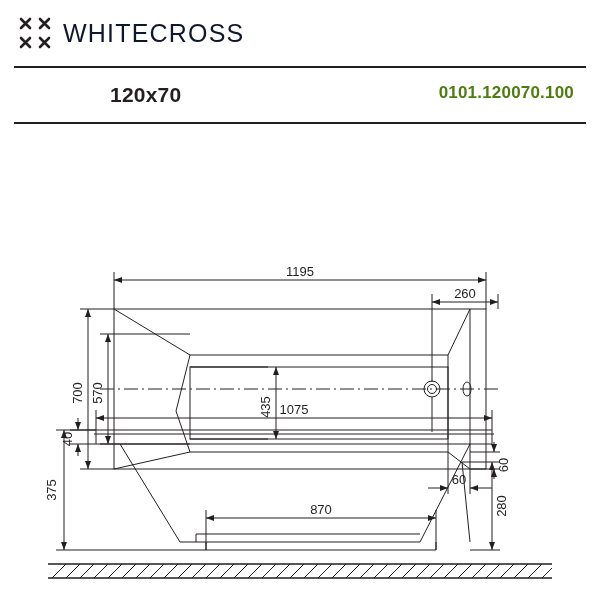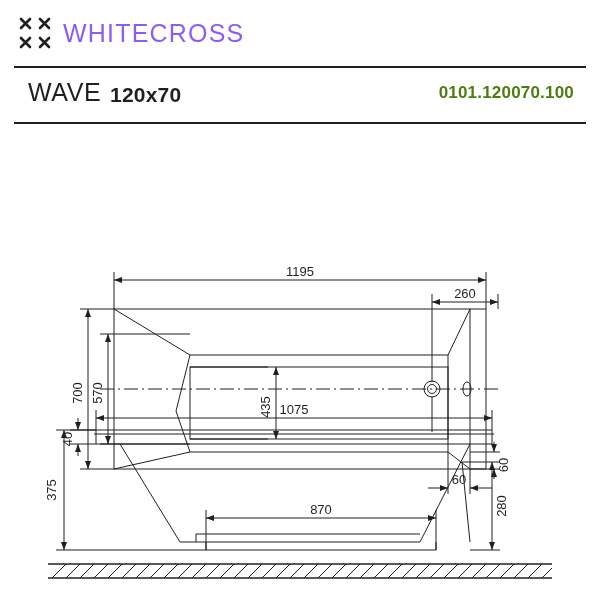--- a/index.html
+++ b/index.html
@@ -33,21 +33,21 @@
   }
   .brand-logo {
     width: 34px; height: 34px;
     margin-right: 11px;
     flex: none;
   }
   .brand-name {
     font-size: 25px;
     letter-spacing: 1.2px;
     font-weight: 400;
-    color: #8b5cf6;
+    color: #0f172a;
   }
   .rule {
     position: absolute;
     left: 14px; right: 14px;
     height: 2px;
     background: #231f20;
   }
   .rule-top { top: 66px; }
 
   .title-row {
@@ -100,21 +100,20 @@
       <path d="M3 3 L12 12 M12 3 L3 12" stroke="#231f20" stroke-width="2.6" fill="none" stroke-linecap="round"></path>
       <path d="M22 3 L31 12 M31 3 L22 12" stroke="#231f20" stroke-width="2.6" fill="none" stroke-linecap="round"></path>
       <path d="M3 22 L12 31 M12 22 L3 31" stroke="#231f20" stroke-width="2.6" fill="none" stroke-linecap="round"></path>
       <path d="M22 22 L31 31 M31 22 L22 31" stroke="#231f20" stroke-width="2.6" fill="none" stroke-linecap="round"></path>
     </svg>
     <span class="brand-name">WHITECROSS</span>
   </div>
   <div class="rule rule-top"></div>
 
   <div class="title-row">
-    <span class="model-name">WAVE</span>
     <span class="model-size">120x70</span>
     <span class="sku">0101.120070.100</span>
   </div>
   <div class="rule rule-bottom"></div>
 
   <div class="drawing">
     <svg width="600" height="478" viewBox="0 0 600 478">
 
       <g stroke="#231f20" fill="none" stroke-width="1" shape-rendering="geometricPrecision">
 

